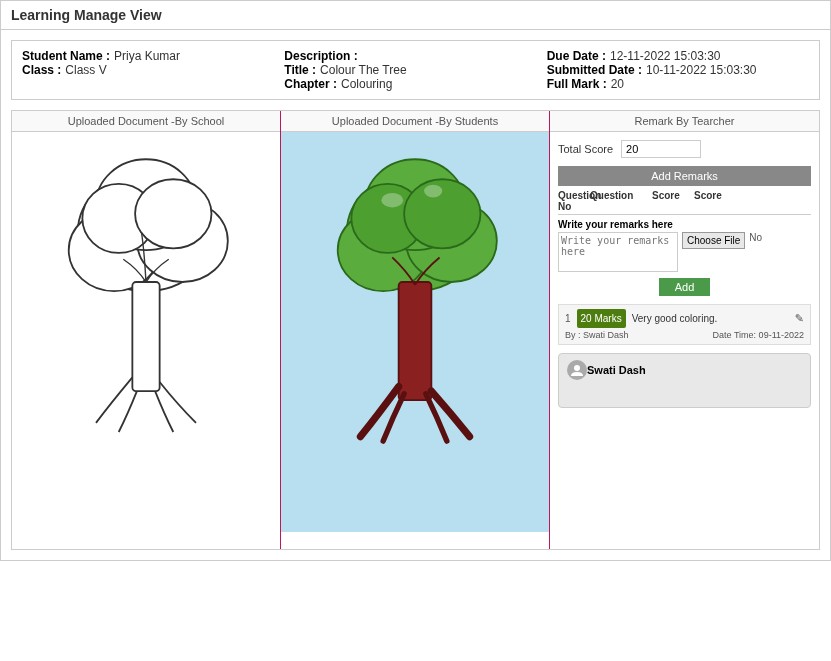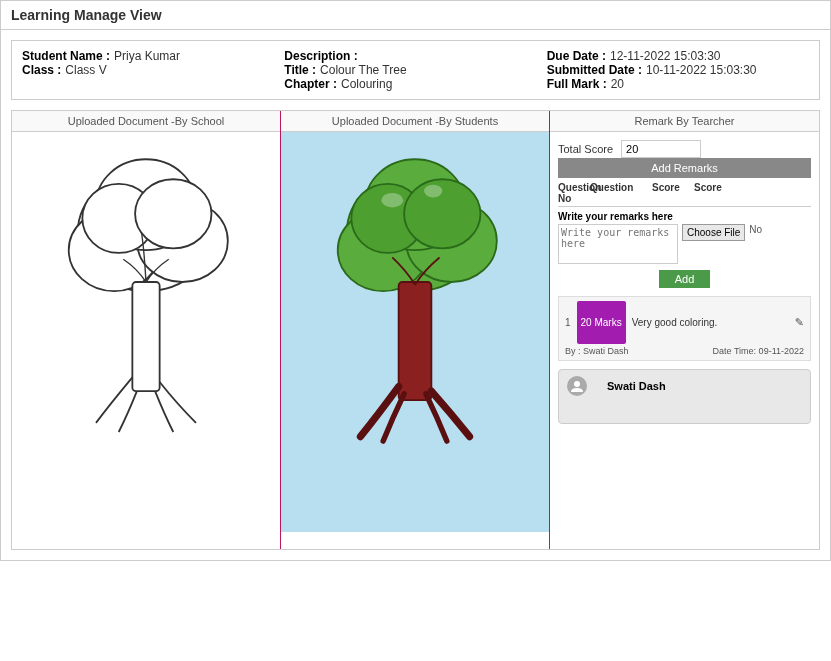--- a/index.html
+++ b/index.html
@@ -86,21 +86,21 @@
     
     .remarks-panel .panel-body {
       min-height: 400px;
       background: #fff;
       padding: 8px;
     }
     .total-score-row {
       display: flex;
       align-items: center;
       gap: 8px;
-      margin-bottom: 0;
+      margin-bottom: 8px;
     }
     .total-score-label {
       font-size: 11px;
       color: #333;
     }
     .total-score-input {
       border: 1px solid #ccc;
       padding: 2px 4px;
       width: 80px;
       font-size: 11px;
@@ -178,23 +178,23 @@
       display: flex;
       align-items: center;
       gap: 6px;
       margin-bottom: 2px;
     }
     .remark-num {
       font-size: 10px;
       color: #555;
     }
     .marks-badge {
-      background: #a21caf;
+      background: #4d7c0f;
       color: #fff;
-      padding: 16px 4px;
+      padding: 4px 4px;
       font-size: 10px;
       border-radius: 2px;
     }
     .remark-text {
       font-size: 10px;
       color: #333;
     }
     .edit-icon {
       margin-left: auto;
       cursor: pointer;
@@ -211,21 +211,21 @@
       background: #e8e8e8;
       border: 1px solid #ccc;
       border-radius: 4px;
       padding: 6px 8px;
       margin-top: 8px;
       font-size: 10px;
     }
     .comment-header {
       display: flex;
       align-items: center;
-      gap: 20px;
+      gap: 0;
       margin-bottom: 21px;
     }
     .avatar-icon {
       width: 20px;
       height: 20px;
       background: #aaa;
       border-radius: 50%;
       display: flex;
       align-items: center;
       justify-content: center;

